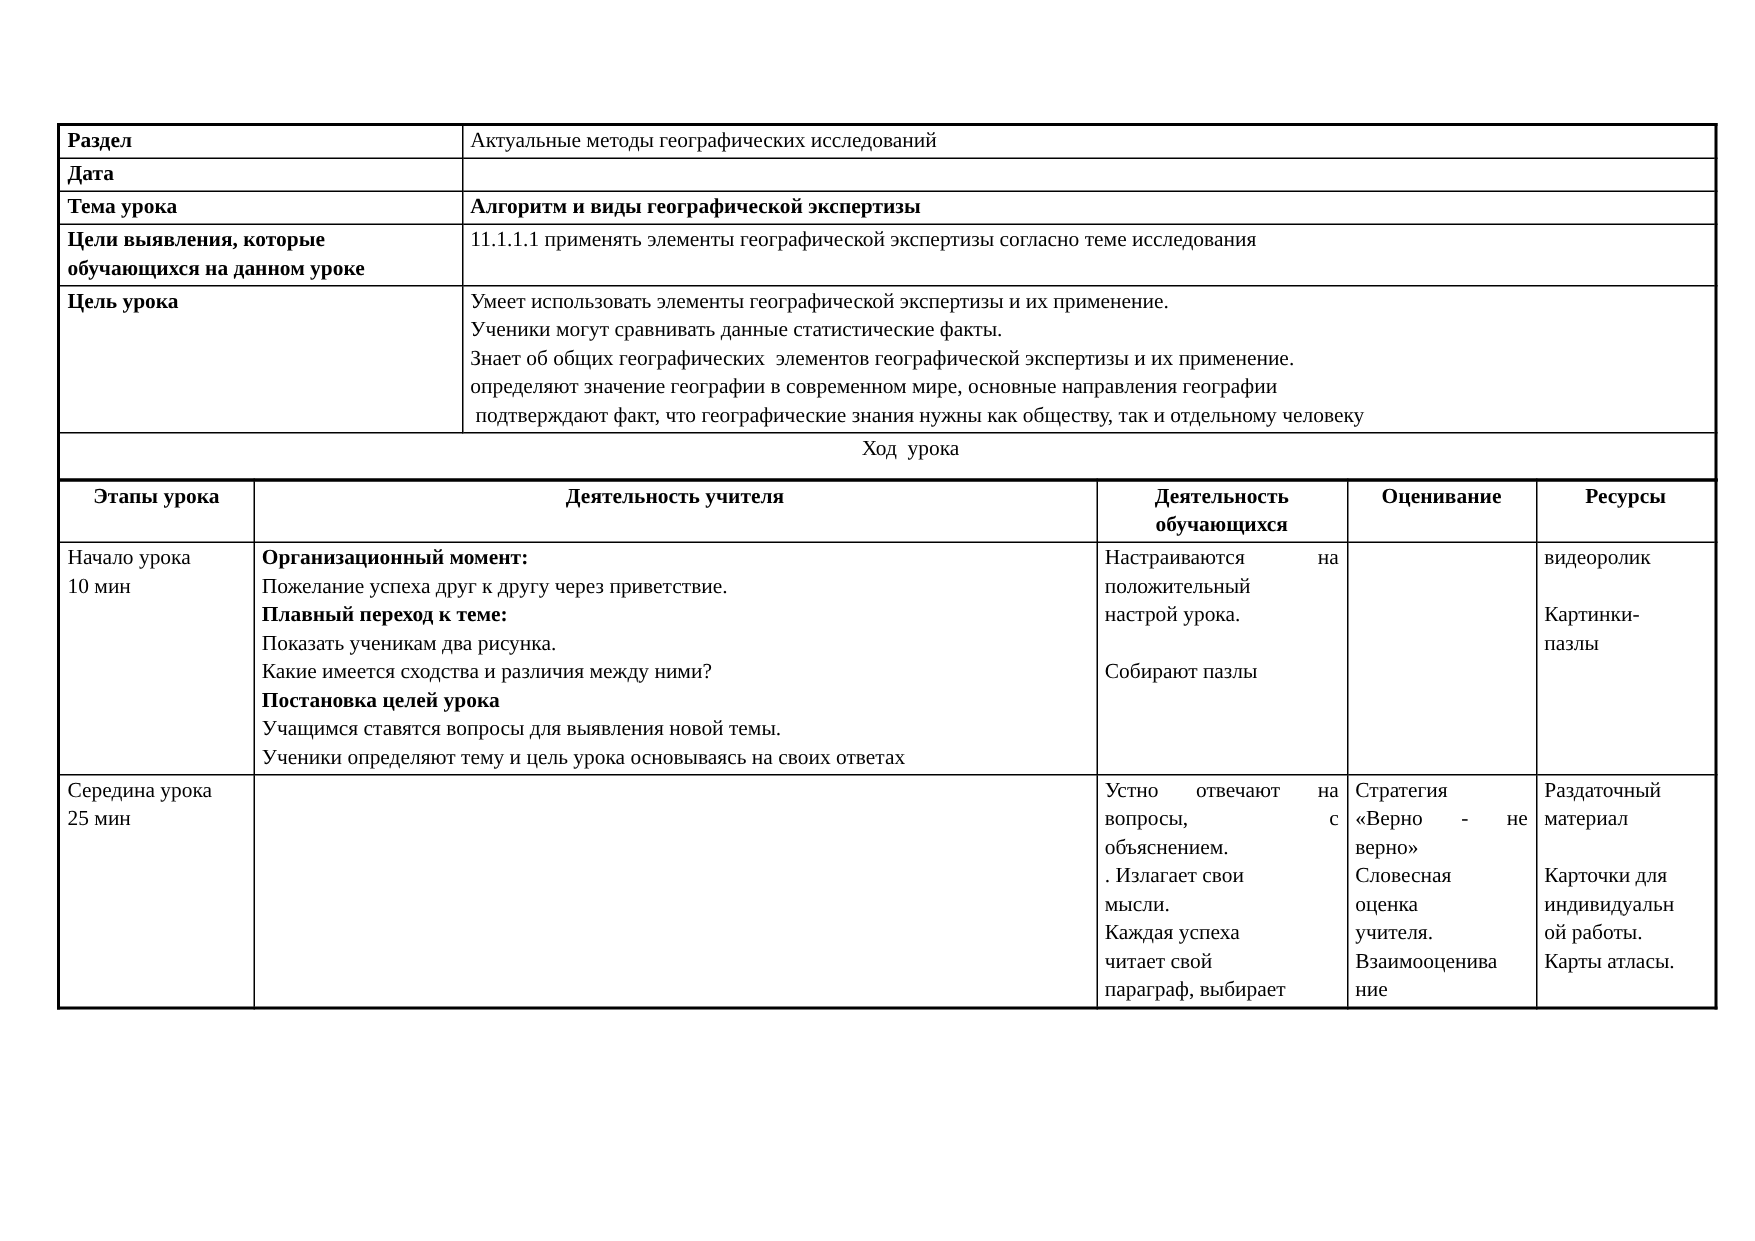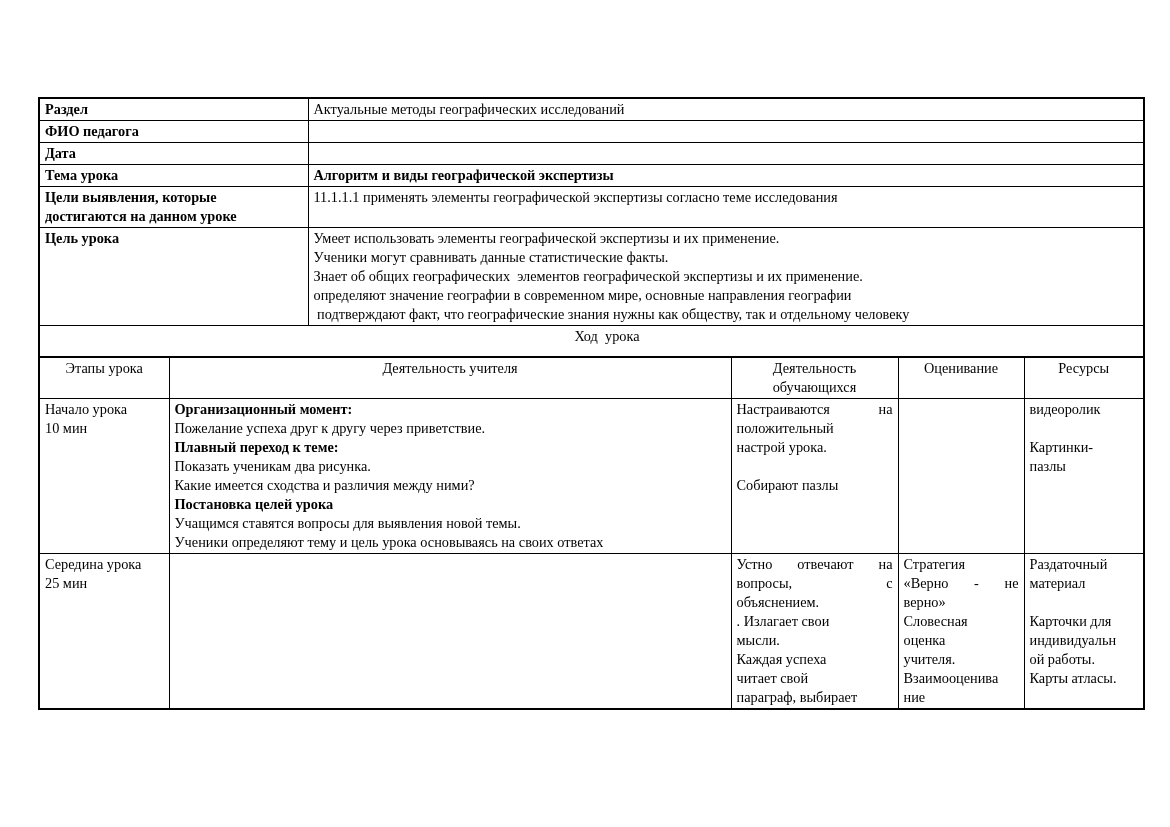--- a/index.html
+++ b/index.html
@@ -11,21 +11,21 @@
   .page{
     position:relative;
     width:1170px;
     height:827px;
     background:#fff;
     overflow:hidden;
   }
   .doc{
     position:absolute;
     left:38px;
-    top:97px;
+    top:82px;
     width:934px;
   }
   table{
     border-collapse:collapse;
     table-layout:fixed;
     width:1105px;
     font-size:14.3px;
     line-height:19px;
   }
   table.plan{ margin-top:-2px; }
@@ -34,21 +34,21 @@
     vertical-align:top;
     padding:1px 5px;
     overflow:hidden;
     font-weight:normal;
     text-align:left;
   }
   table{ border:2px solid #000; }
   .lbl{ font-weight:bold; }
   .bold{ font-weight:bold; }
   .center-top{ text-align:center; white-space:pre;padding-left:36px; }
-  th{ text-align:center; font-weight:normal; vertical-align:top; }
+  th{ text-align:center; font-weight:bold; vertical-align:top; }
   .line{ white-space:pre-wrap; min-height:19px; }
   .line.b{ font-weight:bold; }
   .line.j{ white-space:normal; text-align:justify; text-align-last:justify; }
 </style>
 </head>
 <body>
 
 <div class="page">
   <div class="doc">
 
@@ -57,35 +57,31 @@
           <col style="width:269px">
           <col style="width:218px">
           <col style="width:618px">
         </colgroup>
       <tbody>
           <tr style="height:19px">
         <td class="lbl">Раздел</td>
         <td colspan="2">Актуальные методы географических исследований</td>
       </tr>
       <tr style="height:19px">
-        <td class="lbl">ФИО педагога</td>
-        <td colspan="2"></td>
-      </tr>
-      <tr style="height:19px">
         <td class="lbl">Дата</td>
         <td colspan="2"></td>
       </tr>
       <tr style="height:19px">
         <td class="lbl">Тема урока</td>
         <td colspan="2" class="bold">Алгоритм и виды географической экспертизы</td>
       </tr>
       <tr style="height:37px">
         <td class="lbl">
               <div class="line">Цели выявления, которые</div>
-              <div class="line">достигаются на данном уроке</div>
+              <div class="line">обучающихся на данном уроке</div>
             </td>
         <td colspan="2">11.1.1.1 применять элементы географической экспертизы согласно теме исследования</td>
       </tr>
       <tr style="height:93px">
         <td class="lbl">Цель урока</td>
         <td colspan="2">
               <div class="line">Умеет использовать элементы географической экспертизы и их применение.</div>
               <div class="line">Ученики могут сравнивать данные статистические факты.</div>
               <div class="line">Знает об общих географических  элементов географической экспертизы и их применение.</div>
               <div class="line">определяют значение географии в современном мире, основные направления географии</div>

